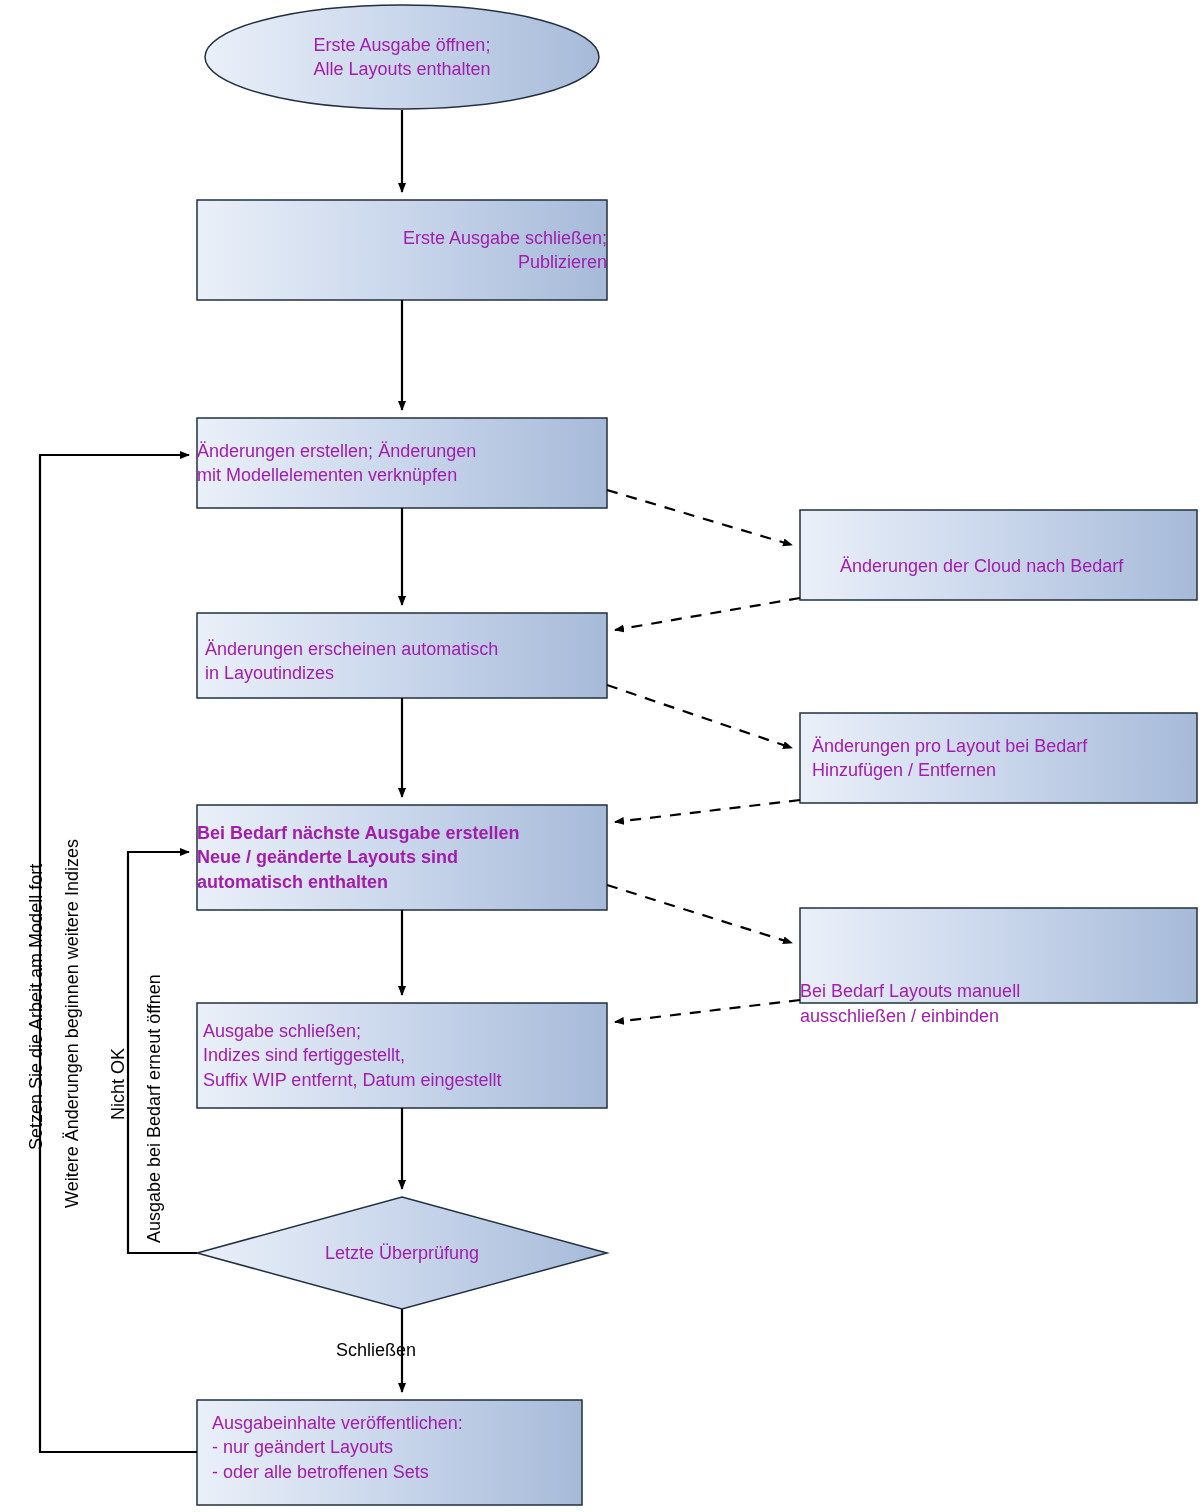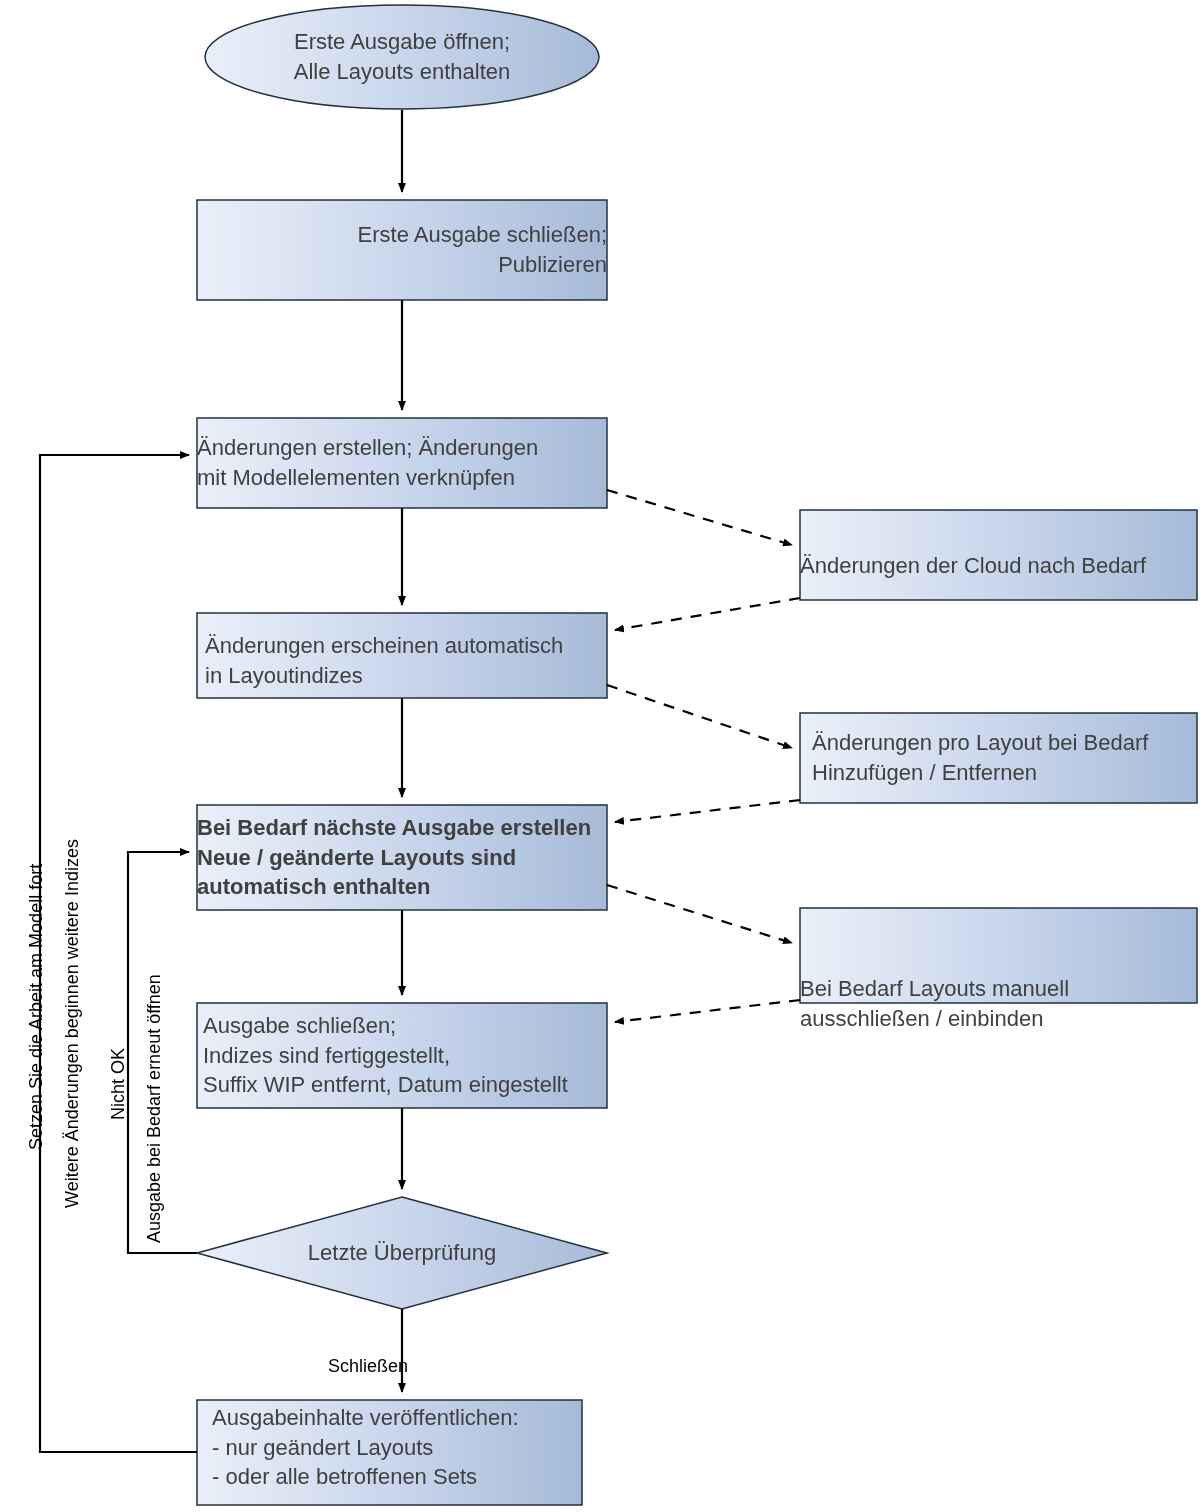--- a/index.html
+++ b/index.html
@@ -23,22 +23,22 @@
     top: 0;
     width: 1204px;
     height: 1512px;
   }
   .node {
     position: absolute;
     box-sizing: border-box;
     display: flex;
     flex-direction: column;
     justify-content: center;
-    color: #404040;
-    font-size: 22px;
+    color: #a21caf;
+    font-size: 18px;
     line-height: 1.35;
     white-space: pre-line;
   }
   .node.ellipse-text, .node.diamond-text {
     align-items: center;
     text-align: center;
     justify-content: center;
   }
   .edge-label {
     position: absolute;
@@ -140,21 +140,21 @@
   <div class="node diamond-text" style="left:222px; top:1228px; width:360px; height:50px;">
     <span>Letzte Überprüfung</span>
   </div>
 
   <div class="node left" style="left:197px; top:1400px; width:390px; height:95px; padding-left:15px;">
     <span>Ausgabeinhalte veröffentlichen:
 - nur geändert Layouts
 - oder alle betroffenen Sets</span>
   </div>
 
-  <div class="node center" style="left:800px; top:510px; width:397px; height:112px;">
+  <div class="node center" style="left:800px; top:510px; width:397px; height:112px;padding-left:40px;">
     <span>Änderungen der Cloud nach Bedarf</span>
   </div>
 
   <div class="node center" style="left:800px; top:713px; width:397px; height:90px;padding-left:12px;">
     <span>Änderungen pro Layout bei Bedarf
 Hinzufügen / Entfernen</span>
   </div>
 
   <div class="node center" style="left:800px; top:908px; width:397px; height:95px;margin-top:48px;">
     <span>Bei Bedarf Layouts manuell
@@ -170,17 +170,17 @@
   </div>
 
   <div class="edge-label vertical" style="left:108px; top:1120px;">
     <span>Nicht OK</span>
   </div>
 
   <div class="edge-label vertical" style="left:144px; top:1243px;">
     <span>Ausgabe bei Bedarf erneut öffnen</span>
   </div>
 
-  <div class="edge-label" style="left:328px; top:1340px;margin-top:16px;">
+  <div class="edge-label" style="left:336px; top:1340px;">
     <span>Schließen</span>
   </div>
 
 </div>
 
 </body></html>

